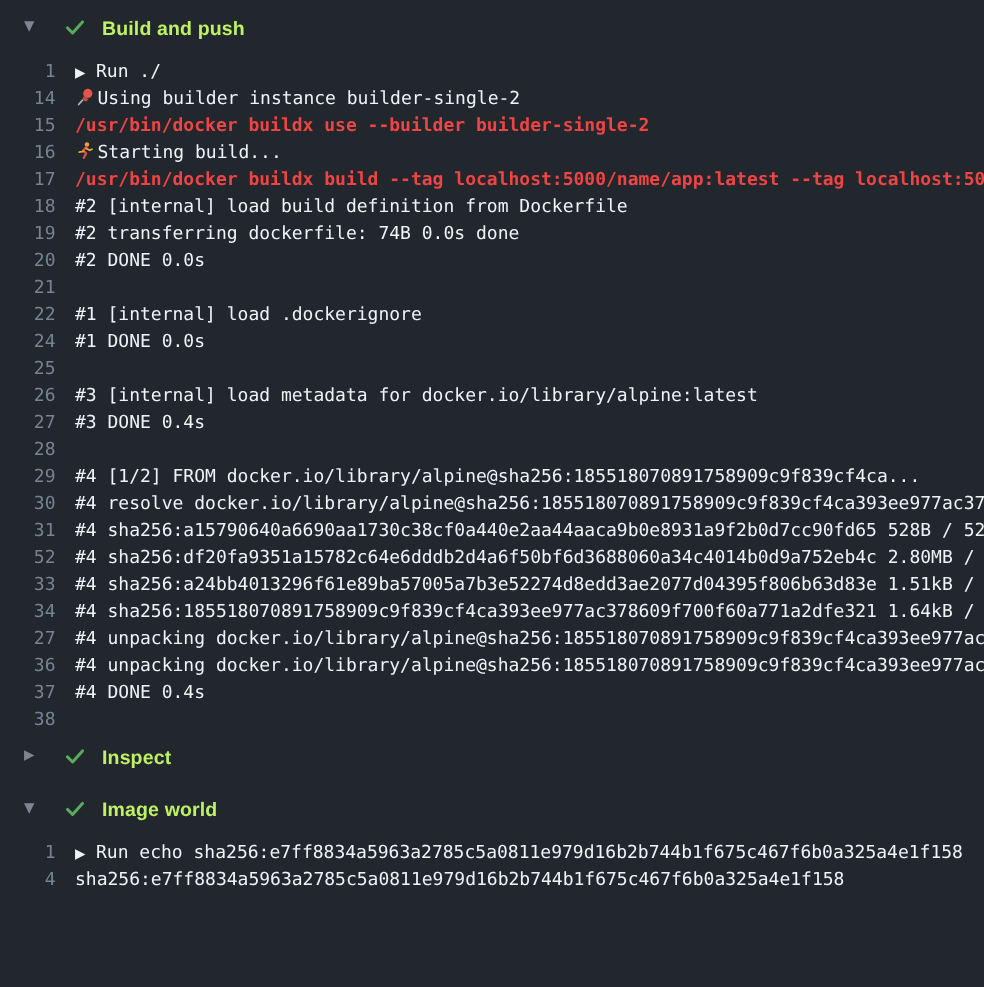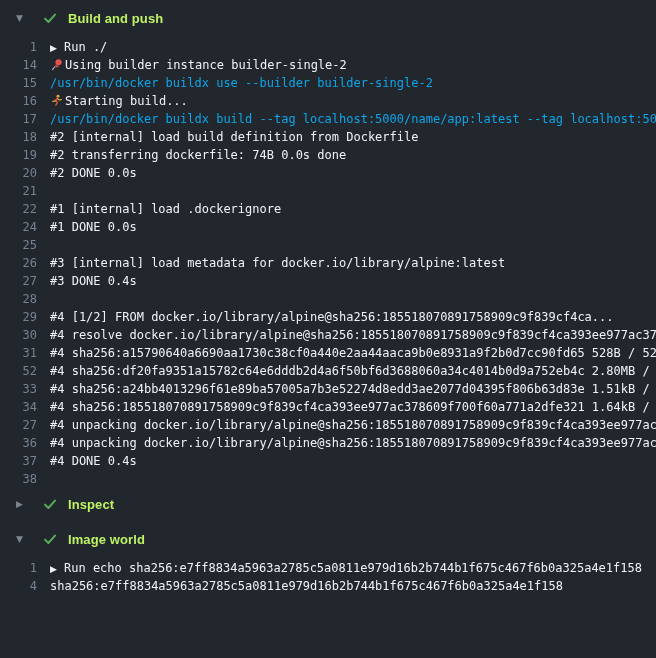--- a/index.html
+++ b/index.html
@@ -68,21 +68,21 @@
     cursor: pointer;
     user-select: none;
   }
   .lc {
     flex: 1 1 auto;
     padding-left: 13px;
     white-space: pre;
     overflow: hidden;
     color: #f0f3f6;
   }
-  .lc.command { color: #0ea5e9; font-weight: normal; }
+  .lc.command { color: #ef4444; font-weight: bold; }
   .run-caret {
     display: inline-block;
     width: 14px;
     color: #f0f3f6;
     font-family: "DejaVu Sans", sans-serif;
     font-size: 9px;
     cursor: pointer;
   }
   .line-icon {
     display: inline-block;

